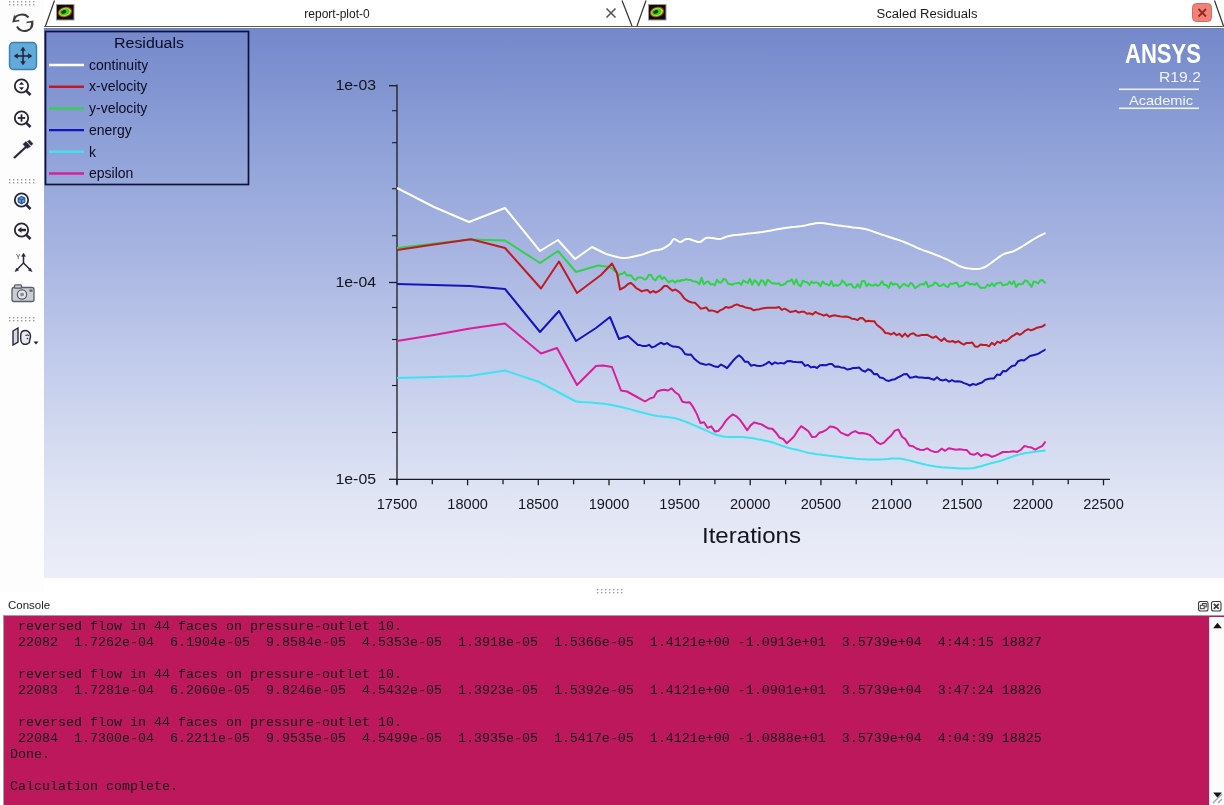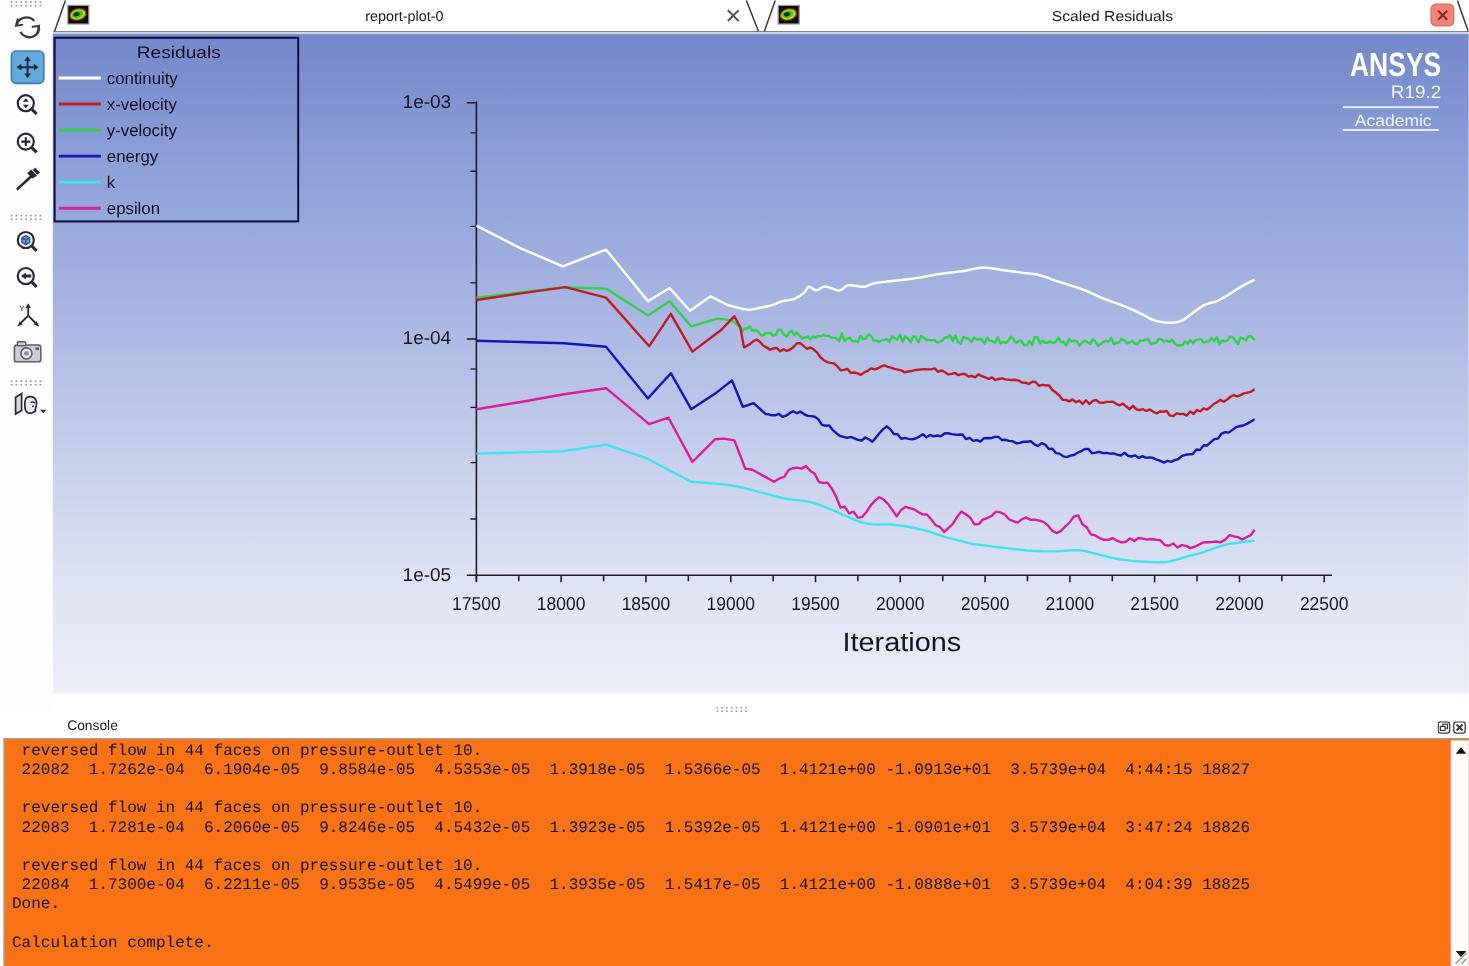--- a/index.html
+++ b/index.html
@@ -14,23 +14,23 @@
 .leg { font-size:14px; fill:#0c0c20; }
 .tab { font-size:12px; fill:#1a1a1a; }
 .ans1 { font-size:28px; font-weight:bold; fill:#ffffff; }
 .ans2 { font-size:15px; fill:#f2f4fa; }
 .ans3 { font-size:13.5px; fill:#f2f4fa; }
 .ax { stroke:#1c1c1c; stroke-width:1.3; }
 .axm { stroke:#1c1c1c; stroke-width:1.1; }
 #splitdots { position:absolute; left:597px; top:589px; }
 #splitdots svg { display:block; }
 #consolebar { position:absolute; left:0; top:598px; width:1224px; height:17px; background:#ffffff; }
-#consolebar .t { position:absolute; left:8px; top:1px; font-size:11.5px; color:#222;margin-left:48px; }
+#consolebar .t { position:absolute; left:8px; top:1px; font-size:11.5px; color:#222; }
 #consolewrap { position:absolute; left:3px; top:615px; width:1221px; height:190px;
-  border-top:1px solid #9aa0a8; border-left:1px solid #9aa0a8; background:#f97316; }
+  border-top:1px solid #9aa0a8; border-left:1px solid #9aa0a8; background:#be185d; }
 #ctext { position:absolute; left:6px; top:3px; font-family:"Liberation Mono", monospace;
   font-size:13.33px; line-height:16px; color:#141414; white-space:pre; }
 #vsb { position:absolute; right:0; top:1px; width:15px; height:189px; background:#fcfcfd; border-left:1px solid #e0e2e6; }
 .sbtn { position:absolute; left:0px; width:15px; height:15px; }
 </style></head><body>
 <div id="toolbar"><svg width="44" height="420">
       <g>
         <rect x="9" y="1" width="1.4" height="1.4" fill="#9a9a9a"></rect>
         <rect x="13" y="1" width="1.4" height="1.4" fill="#9a9a9a"></rect>
         <rect x="17" y="1" width="1.4" height="1.4" fill="#9a9a9a"></rect>

